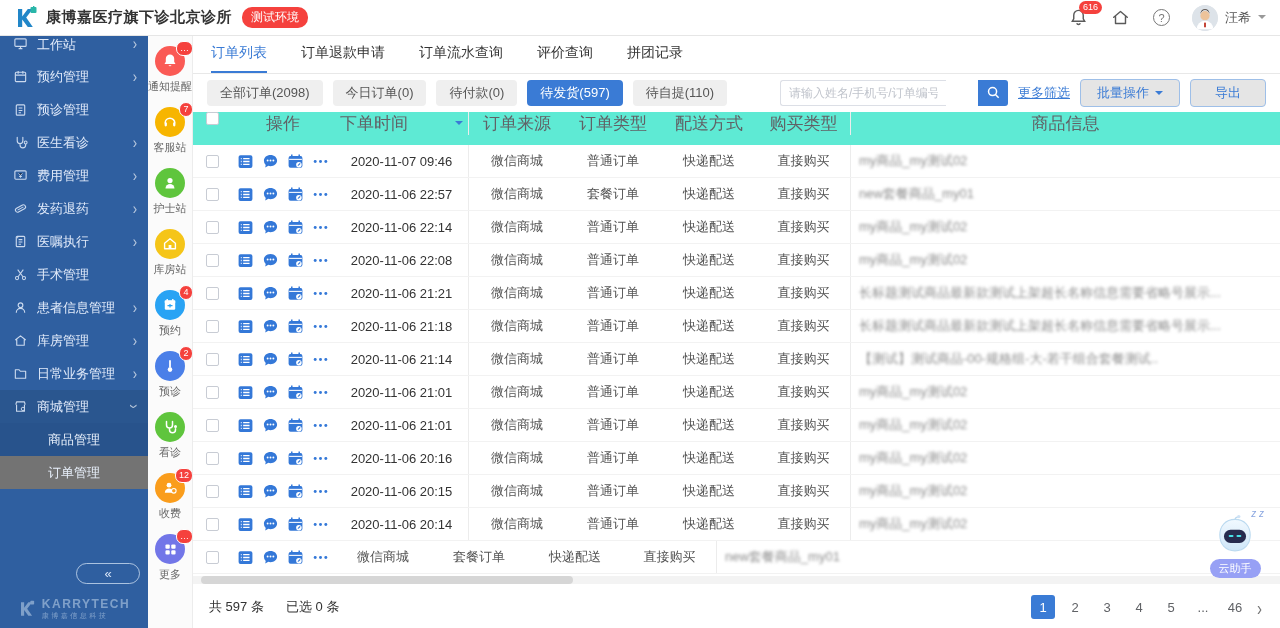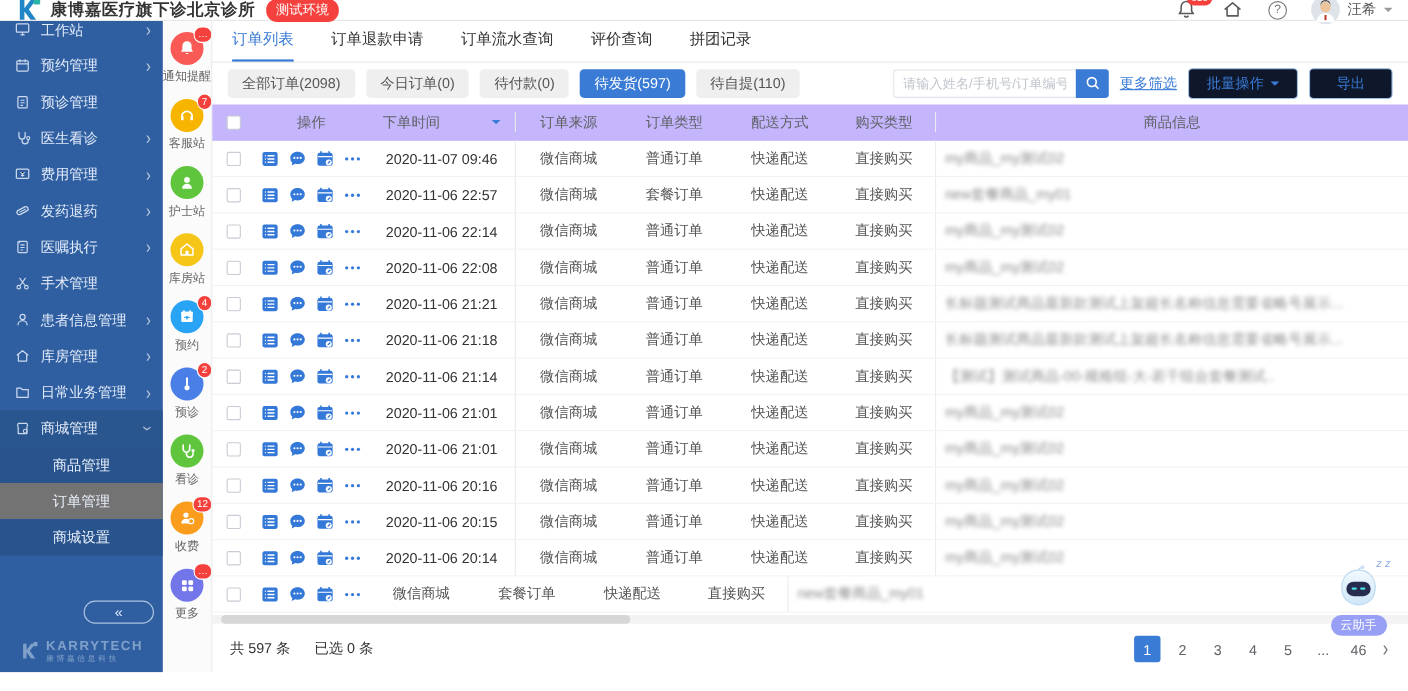--- a/index.html
+++ b/index.html
@@ -1,20 +1,20 @@
 <!DOCTYPE html>
 <html><head>
 <meta charset="utf-8">
 <style>
   * { margin:0; padding:0; box-sizing:border-box; }
   html,body { width:1280px; height:628px; overflow:hidden; background:#fff;
     font-family:"Liberation Sans","DejaVu Sans",sans-serif; }
 
   
-  .topbar { height:19px; background:#fff; border-bottom:1px solid #e6e6e6;
+  .topbar { height:36px; background:#fff; border-bottom:1px solid #e6e6e6;
     display:flex; align-items:center; padding:0 14px; position:relative; z-index:20; }
   .logo-mark { width:24px; height:24px; margin-right:8px; }
   .clinic-title { font-size:15px; color:#333; font-weight:bold; letter-spacing:.5px; }
   .env-badge { margin-left:10px; background:#f5413d; color:#fff; font-size:12px;
     padding:2px 9px; border-radius:10px; }
   .topbar-right { margin-left:auto; display:flex; align-items:center; gap:22px; }
   .top-icon { position:relative; width:20px; height:20px; cursor:pointer; }
   .count-badge { position:absolute; top:-7px; left:10px; background:#f5413d; color:#fff;
     font-size:9px; line-height:13px; padding:0 4px; border-radius:7px; white-space:nowrap; }
   .help-circle { width:17px; height:17px; border:1.4px solid #777; border-radius:50%;
@@ -73,35 +73,35 @@
     padding-left:18px; gap:34px; }
   .tab { display:flex; align-items:center; font-size:14px; color:#333; cursor:pointer;
     border-bottom:2px solid transparent; }
   .tab.active { color:#3a7bd5; border-bottom-color:#3a7bd5; }
 
   .filterbar { height:38px; display:flex; align-items:center; padding:0 14px; gap:10px; }
   .chip { height:26px; padding:0 13px; border-radius:4px; background:#efefef; color:#555;
     font-size:13px; display:flex; align-items:center; cursor:pointer; white-space:nowrap; }
   .chip.active { background:#3a7bd5; color:#fff;justify-content:flex-end; }
   .filter-right { margin-left:auto; display:flex; align-items:center; gap:10px; }
-  .search-wrap { display:flex; }
+  .search-wrap { display:flex;gap:32px; }
   .search-input { width:166px; height:26px; border:1px solid #dcdfe6; border-right:none;
     border-radius:3px 0 0 3px; font-size:12px; padding:0 8px; color:#333; outline:none; }
   .search-input::placeholder { color:#c0c4cc; }
   .search-btn { width:30px; height:26px; background:#3a7bd5; border:none; border-radius:0 3px 3px 0;
     display:flex; align-items:center; justify-content:center; cursor:pointer; }
   .link-more { font-size:13px; color:#3a7bd5; text-decoration:underline; cursor:pointer; white-space:nowrap; }
   .btn-outline { height:28px; padding:0 16px; border:1px solid #9ebfe8; color:#3a7bd5;
-    background:#0f172a; border-radius:4px; font-size:13px; display:flex; align-items:center;
+    background:#e5e5e5; border-radius:4px; font-size:13px; display:flex; align-items:center;
     gap:6px; cursor:pointer; white-space:nowrap; }
   .btn-caret { width:0; height:0; border:4px solid transparent; border-top-color:#3a7bd5; margin-top:4px; }
 
   
-  .thead { height:34px; background:#c4b5fd; display:flex; align-items:center;
-    font-size:13px; color:#606266; }
+  .thead { height:34px; background:#5eead4; display:flex; align-items:flex-start;
+    font-size:17px; color:#606266; }
   .th,.td { display:flex; align-items:center; justify-content:center; flex:none; }
   .col-check{ width:38px; } .col-ops{ width:104px; } .col-time{ width:134px;gap:41px; }
   .col-src,.col-type,.col-del{ width:96px; } .col-buy{ width:94px; }
   .col-product{ flex:1 1 auto; min-width:0; }
   .bR { border-right:1px solid #ececec; }
   .tbody { flex:none; }
   .tr { height:33px; display:flex; align-items:stretch; border-bottom:1px solid #f2f2f2;
     font-size:13px; color:#555; }
   .td.col-time { color:#333; }
   .td.col-product { justify-content:flex-start; padding:0 8px; }
@@ -273,23 +273,20 @@
             <circle cx="10.6" cy="10.6" r="1.8" fill="none" stroke="#dce7f7" stroke-width="1"></circle>
           </svg>
         <span>商城管理</span>
         <span class="mi-arrow down">›</span>
       </div>
       <div class="submenu-item">
         <span>商品管理</span>
       </div>
       <div class="submenu-item active">
         <span>订单管理</span>
-      </div>
-      <div class="submenu-item">
-        <span>商城设置</span>
       </div>
     </div>
 
     <div class="collapse-btn">«</div>
     <div class="brand">
       <svg width="18" height="18" viewBox="0 0 24 24">
           <path d="M4 3h4.2v7.4L13.8 3h5l-6.6 8.6 6.6 9.4h-5L8.2 13.4V21H4z" fill="#cfe0f2"></path>
           <rect x="16.5" y="1" width="5" height="5" rx="1" fill="#cfe0f2"></rect>
         </svg>
       <span class="brand-text">

